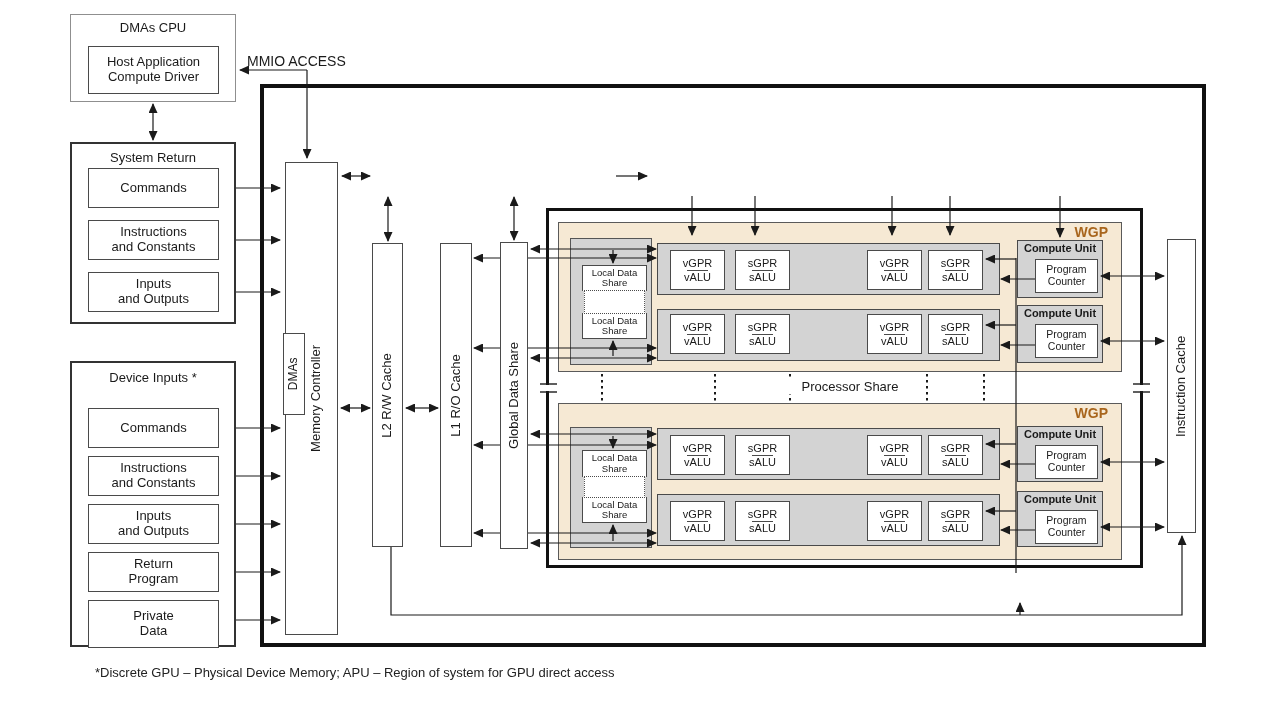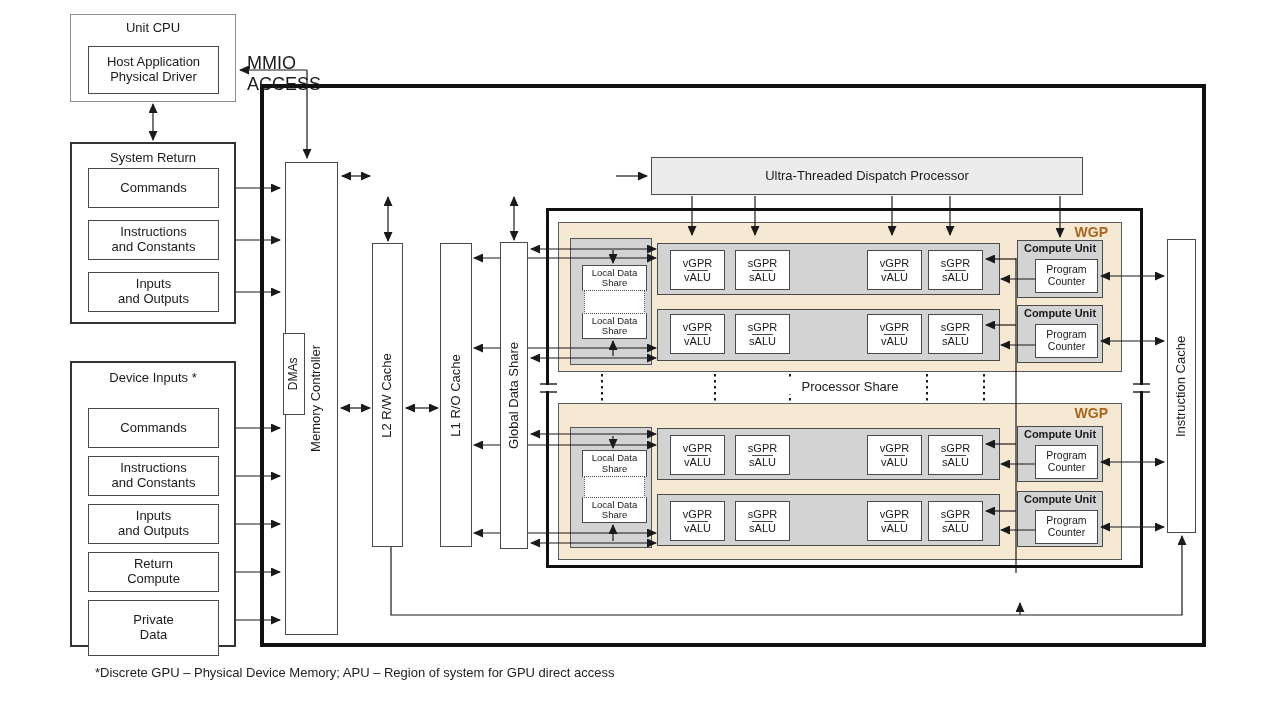--- a/index.html
+++ b/index.html
@@ -25,21 +25,21 @@
   .lds1{border-bottom-style:dotted;}
   .lds2{border-top-style:dotted;}
   .ldsconn{position:absolute;box-sizing:border-box;background:#fff;border-left:1px dotted #555;border-right:1px dotted #555;z-index:5;}
   .cu{background:#d3d3d3;border:1.5px solid #4a4a4a;}
   .culabel{position:absolute;top:1px;left:0;right:0;text-align:center;font-size:11px;font-weight:bold;}
   .pc{font-size:10.5px;line-height:1.1;}
   .wgplabel{font-weight:bold;font-size:14px;color:#a8651c;text-align:right;}
   .utdp{background:#ececec;}
   .titletop{position:absolute;left:0;right:0;text-align:center;font-size:13px;}
   .footnote{position:absolute;font-size:13px;color:#222;white-space:nowrap;}
-  .mmio{font-size:18px;}
+  .mmio{font-size:14px;}
 </style>
 </head>
 <body>
 
 <div class="stage">
 
   <div class="abs bg thick" style="left:260px;top:84px;width:946px;height:563px;"></div>
   <div class="abs bg thick" style="left:546px;top:208px;width:597px;height:360px;border-width:3.5px;"></div>
 
   <div class="abs bg tan" style="left:558px;top:222px;width:564px;height:150px;"></div>
@@ -152,56 +152,55 @@
       <g stroke="#1a1a1a" stroke-width="1.4">
         <line x1="540" y1="384" x2="557" y2="384"></line>
         <line x1="540" y1="392" x2="557" y2="392"></line>
         <line x1="1133" y1="384" x2="1150" y2="384"></line>
         <line x1="1133" y1="392" x2="1150" y2="392"></line>
       </g>
     </g>
   </svg>
 
   <div class="box fg" style="left:70px;top:14px;width:166px;height:88px;border-color:#8f8f8f;">
-    <div class="titletop" style="top:6px;">Unit CPU</div>
+    <div class="titletop" style="top:6px;">DMAs CPU</div>
   </div>
   <div class="box fg" style="left:88px;top:46px;width:131px;height:48px;">Host Application
-Physical Driver</div>
+Compute Driver</div>
   <div class="label fg mmio" style="left:247px;top:53px;width:120px;text-align:left;">MMIO ACCESS</div>
 
   <div class="box fg" style="left:70px;top:142px;width:166px;height:182px;border-width:2px;border-color:#333;">
     <div class="titletop" style="top:7px;">System Return</div>
   </div>
   <div class="box fg" style="left:88px;top:168px;width:131px;height:40px;">Commands</div>
   <div class="box fg" style="left:88px;top:220px;width:131px;height:40px;">Instructions
 and Constants</div>
   <div class="box fg" style="left:88px;top:272px;width:131px;height:40px;">Inputs
 and Outputs</div>
 
   <div class="box fg" style="left:70px;top:361px;width:166px;height:286px;border-width:2px;border-color:#333;">
     <div class="titletop" style="top:8px;">Device Inputs *</div>
   </div>
   <div class="box fg" style="left:88px;top:408px;width:131px;height:40px;">Commands</div>
   <div class="box fg" style="left:88px;top:456px;width:131px;height:40px;">Instructions
 and Constants</div>
   <div class="box fg" style="left:88px;top:504px;width:131px;height:40px;">Inputs
 and Outputs</div>
   <div class="box fg" style="left:88px;top:552px;width:131px;height:40px;">Return
-Compute</div>
-  <div class="box fg" style="left:88px;top:600px;width:131px;height:56px;">Private
+Program</div>
+  <div class="box fg" style="left:88px;top:600px;width:131px;height:48px;">Private
 Data</div>
 
   <div class="box fg" style="left:285px;top:162px;width:53px;height:473px;">
     <span class="vspan" style="margin-left:10px;">Memory Controller</span>
   </div>
   <div class="box fg" style="left:283px;top:333px;width:22px;height:82px;">
     <span class="vspan" style="font-size:12px;">DMAs</span>
   </div>
 
-  <div class="box fg utdp" style="left:651px;top:157px;width:432px;height:38px;">Ultra-Threaded Dispatch Processor</div>
 
   <div class="box fg" style="left:372px;top:243px;width:31px;height:304px;">
     <span class="vspan">L2 R/W Cache</span>
   </div>
   <div class="box fg" style="left:440px;top:243px;width:32px;height:304px;">
     <span class="vspan">L1 R/O Cache</span>
   </div>
   <div class="box fg" style="left:500px;top:242px;width:28px;height:307px;">
     <span class="vspan">Global Data Share</span>
   </div>

